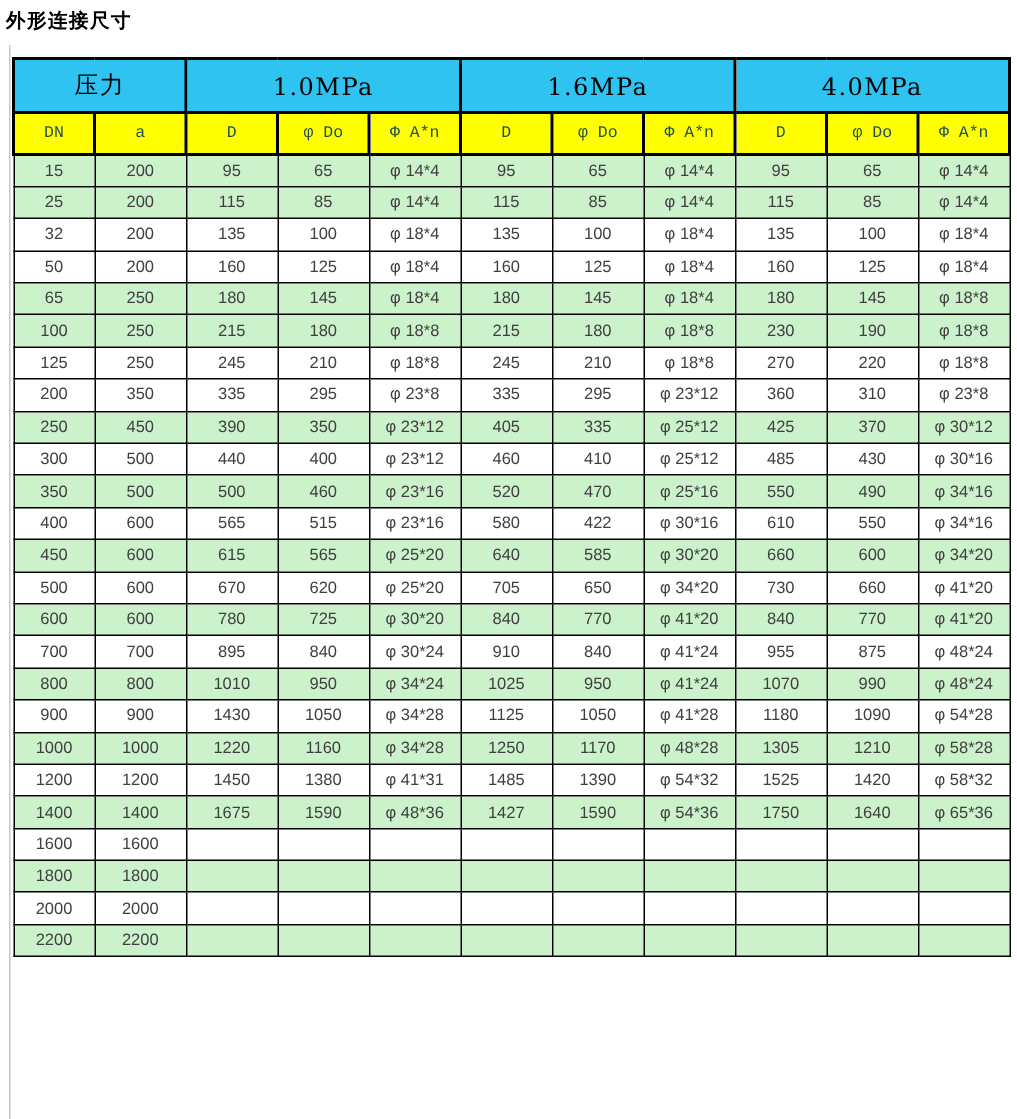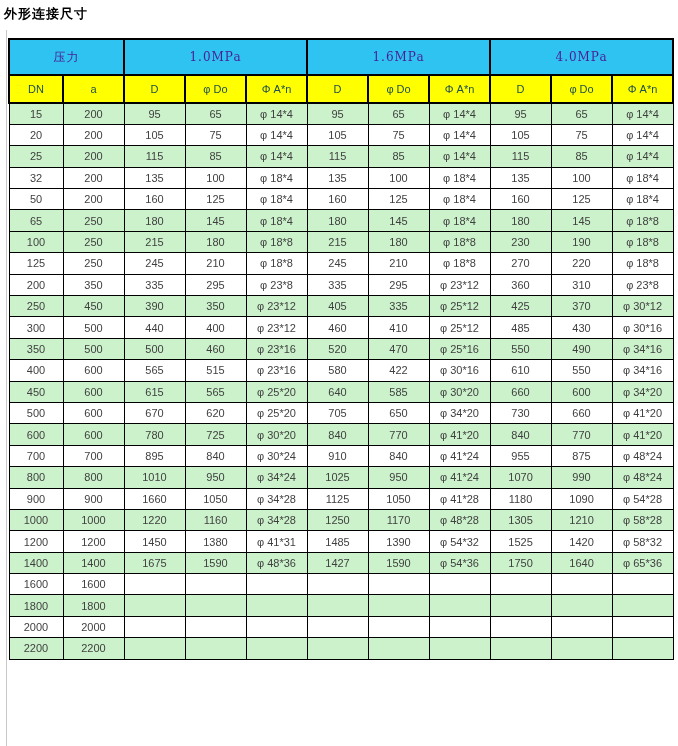--- a/index.html
+++ b/index.html
@@ -31,33 +31,34 @@
     text-align:center;
     vertical-align:middle;
     overflow:hidden;
     white-space:nowrap;
   }
   
   tr.row-pressure th{
     background:#2ec3f0;
     border:2px solid #000000;
     height:34px;
-    font-size:12px;
+    font-size:16px;
     font-weight:normal;
-    color:#4c1d95;
+    color:#000000;
     font-family:"DejaVu Serif",serif;
     letter-spacing:1px;
   }
   tr.row-sub th{
     background:#ffff00;
     border:2px solid #000000;
     height:26px;
     font-size:11px;
     font-weight:normal;
     color:#1e4f4a;
+    font-family:Liberation Mono, monospace;
   }
   
   tbody tr{height:21.4px;}
   tbody td{
     border:1px solid #000000;
     font-size:11px;
     color:#3f3f3f;
   }
   tbody tr.white td{background:#ffffff;}
   tbody tr.green td{background:#ccf2cc;}
@@ -111,33 +112,20 @@
           <td>95</td>
           <td>65</td>
           <td>φ 14*4</td>
           <td>95</td>
           <td>65</td>
           <td>φ 14*4</td>
           <td>95</td>
           <td>65</td>
           <td>φ 14*4</td>
         </tr>
-        <tr class="white">
-          <td>20</td>
-          <td>200</td>
-          <td>105</td>
-          <td>75</td>
-          <td>φ 14*4</td>
-          <td>105</td>
-          <td>75</td>
-          <td>φ 14*4</td>
-          <td>105</td>
-          <td>75</td>
-          <td>φ 14*4</td>
-        </tr>
         <tr class="green">
           <td>25</td>
           <td>200</td>
           <td>115</td>
           <td>85</td>
           <td>φ 14*4</td>
           <td>115</td>
           <td>85</td>
           <td>φ 14*4</td>
           <td>115</td>
@@ -335,21 +323,21 @@
           <td>1025</td>
           <td>950</td>
           <td>φ 41*24</td>
           <td>1070</td>
           <td>990</td>
           <td>φ 48*24</td>
         </tr>
         <tr class="white">
           <td>900</td>
           <td>900</td>
-          <td>1660</td>
+          <td>1430</td>
           <td>1050</td>
           <td>φ 34*28</td>
           <td>1125</td>
           <td>1050</td>
           <td>φ 41*28</td>
           <td>1180</td>
           <td>1090</td>
           <td>φ 54*28</td>
         </tr>
         <tr class="green">

